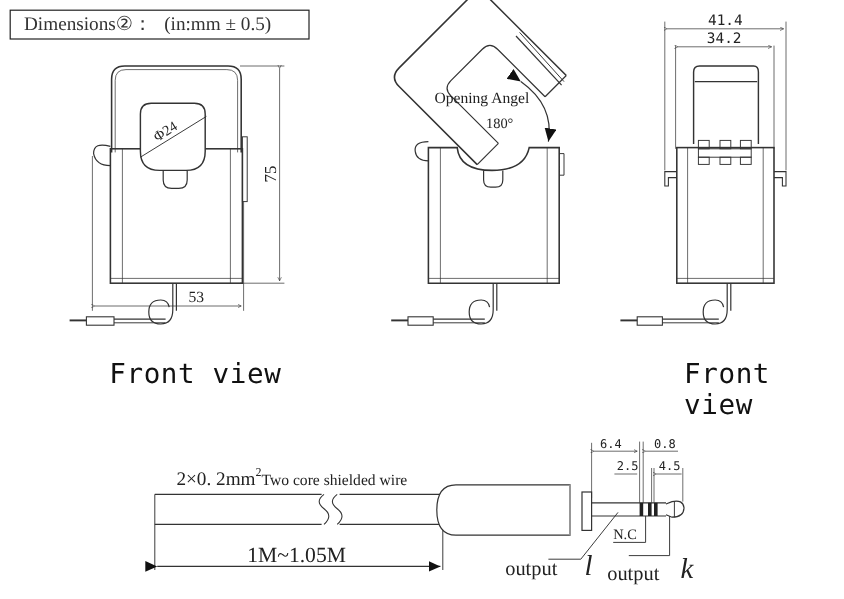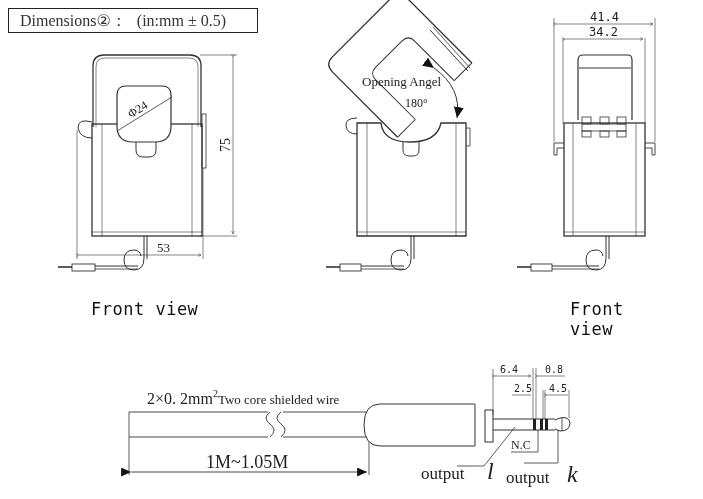--- a/index.html
+++ b/index.html
@@ -8,21 +8,21 @@
     .serif { font-family: "Liberation Serif", "DejaVu Serif", serif; }
     .mono { font-family: "DejaVu Sans Mono", "Liberation Mono", monospace; }
     .title-box {
       position: absolute; left: 8px; top: 8px; width: 250px; height: 25px;
       border: 1.5px solid #222; box-sizing: border-box;
       font-family: "Liberation Serif", serif; font-size: 16px; color: #333;
       line-height: 23px; padding-left: 11px; white-space: nowrap;
     }
     .view-label {
       position: absolute; font-family: "DejaVu Sans Mono", monospace;
-      font-size: 17px; color: #111; letter-spacing: 0.5px;
+      font-size: 23px; color: #111; letter-spacing: 0.5px;
     }
     svg text { fill: #222; }
   </style>
 </head>
 <body>
 
 <div id="stage">
 
   <div class="title-box">
     <span>Dimensions②：</span>

